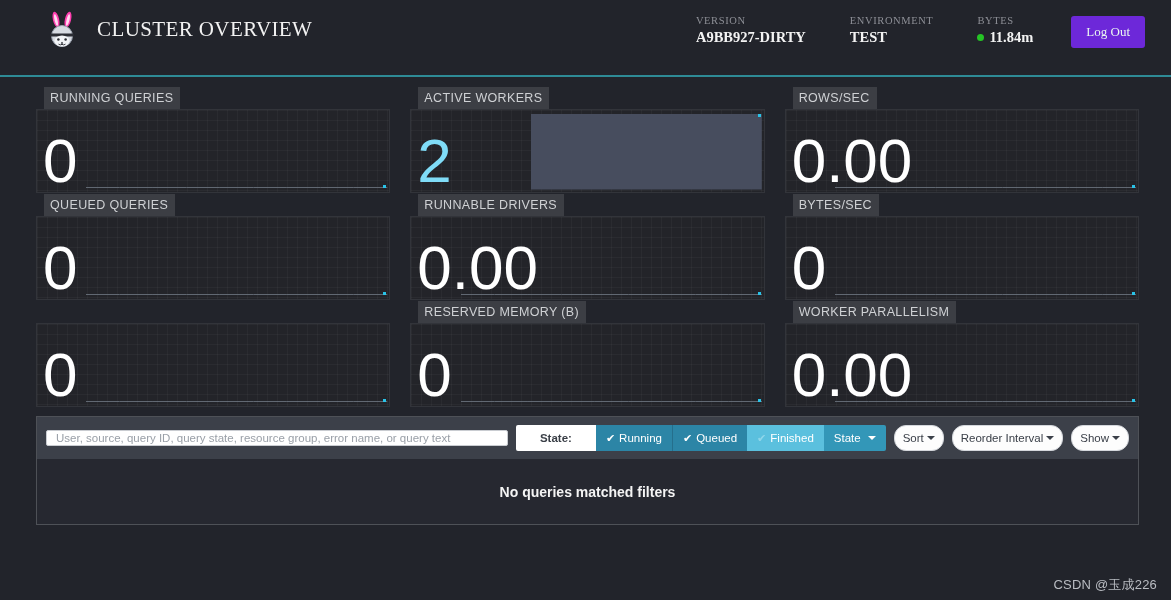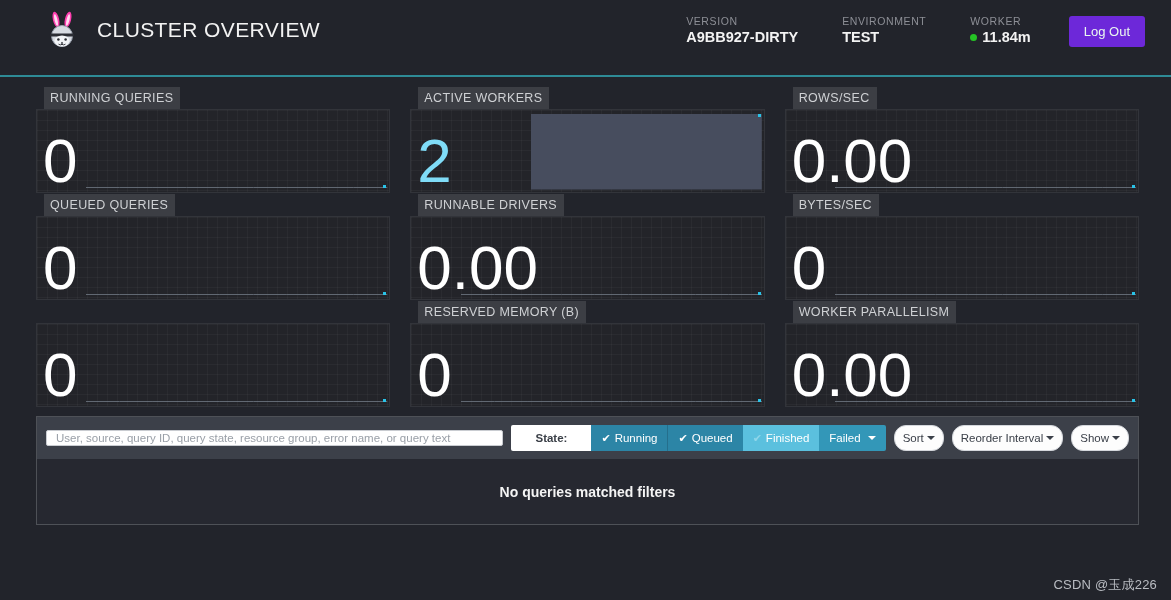--- a/index.html
+++ b/index.html
@@ -18,20 +18,21 @@
   }
 
   
   .header {
     height: 77px;
     display: flex;
     align-items: center;
     padding: 0 26px 16px 45px;
     border-bottom: 2px solid #2e8b96;
     position: relative;
+    font-family: Liberation Serif, serif;
   }
   .brand {
     display: flex;
     align-items: center;
     gap: 18px;
   }
   .logo {
     width: 34px;
     height: 38px;
     position: relative;
@@ -295,21 +296,21 @@
   <div class="header-right">
     <div class="meta">
       <div class="meta-label">VERSION</div>
       <div class="meta-value">A9BB927-DIRTY</div>
     </div>
     <div class="meta">
       <div class="meta-label">ENVIRONMENT</div>
       <div class="meta-value">TEST</div>
     </div>
     <div class="meta">
-      <div class="meta-label">WORKER</div>
+      <div class="meta-label">BYTES</div>
       <div class="meta-value">
         <span class="status-dot"></span>
         <span>11.84m</span>
       </div>
     </div>
     <button class="logout-btn">Log Out</button>
   </div>
 </div>
 
 <div class="stat-grid" id="stat-grid">
@@ -435,21 +436,21 @@
       </button>
       <button class="bg-btn on">
         <span class="tick">✔</span>
         <span>Queued</span>
       </button>
       <button class="bg-btn hover">
         <span class="tick">✔</span>
         <span>Finished</span>
       </button>
       <button class="bg-btn last">
-        <span>Failed</span>
+        <span>State</span>
         <span class="caret"></span>
       </button>
     </div>
 
     <button class="white-btn">
       <span>Sort</span>
       <span class="caret"></span>
     </button>
     <button class="white-btn">
       <span>Reorder Interval</span>

